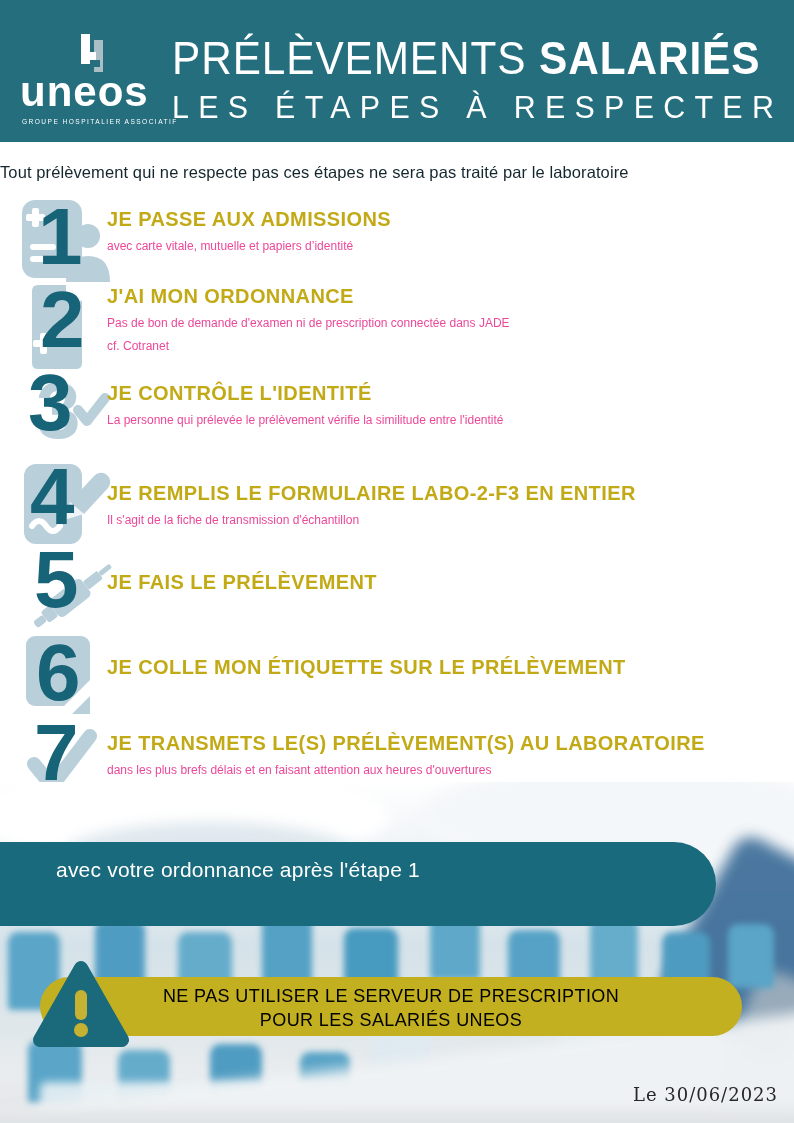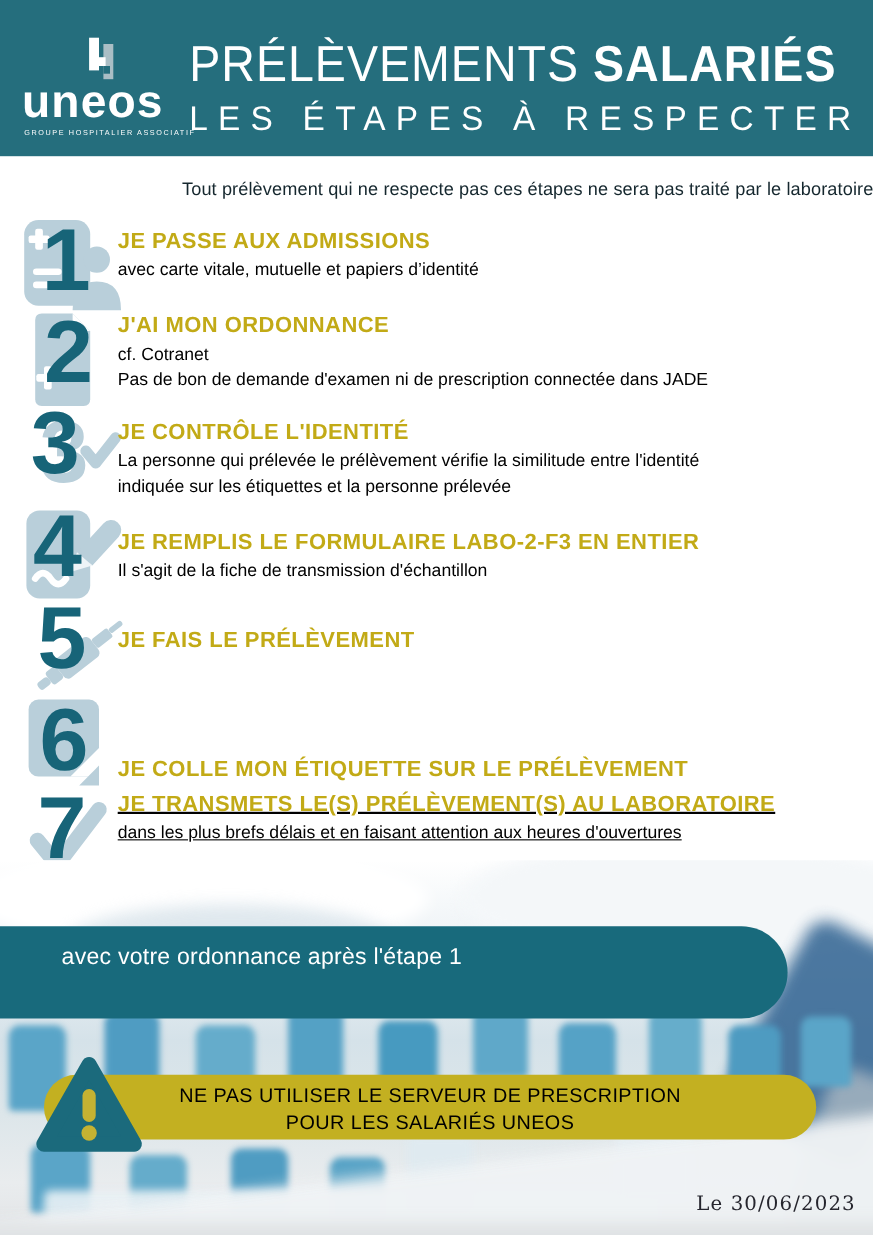--- a/index.html
+++ b/index.html
@@ -11,32 +11,32 @@
   .logo{position:absolute;left:20px;top:30px;width:150px;}
   .logo-mark{position:absolute;left:58px;top:4px;width:34px;height:44px;}
   .logo-word{position:absolute;left:0;top:40px;font-size:42px;font-weight:bold;letter-spacing:1px;line-height:44px;}
   .logo-tagline{position:absolute;left:2px;top:88px;font-size:6.6px;letter-spacing:1.45px;white-space:nowrap;}
   .title{position:absolute;left:172px;top:33px;width:610px;}
   .title-l1{font-size:46px;line-height:50px;white-space:nowrap;transform:scaleX(.92);transform-origin:left;letter-spacing:1px;}
   .title-l1 .bold{font-weight:bold;}
   .title-l2{margin-top:8px;font-size:31px;line-height:34px;letter-spacing:9.5px;white-space:nowrap;transform:scaleX(.98);transform-origin:left;}
 
   
-  .intro{position:absolute;left:0;top:163px;width:794px;text-align:right;font-size:16.5px;color:#15272e;letter-spacing:.1px;}
+  .intro{position:absolute;left:0;top:163px;width:794px;text-align:left;font-size:16.5px;color:#15272e;letter-spacing:.1px;}
 
   
   .step{position:absolute;left:0;width:794px;}
   .step-icon{position:absolute;left:20px;top:0;width:96px;height:96px;}
   .step-icon svg{position:absolute;left:0;top:0;}
   .num{position:absolute;font-weight:bold;font-size:80px;line-height:78px;color:#176478;}
   .num-shadow{color:#b9cfda;z-index:0;}
   .num-main{z-index:2;}
   .step-text{position:absolute;left:107px;right:16px;}
   .step-heading{font-size:20px;font-weight:bold;color:#c2aa16;letter-spacing:.4px;margin:0 0 4px 0;}
-  .step-body{font-size:16px;color:#000000;line-height:22.5px;}
+  .step-body{font-size:12px;color:#ec4899;line-height:22.5px;}
   .step-body span{display:block;}
 
   
   .photo{position:absolute;left:0;top:782px;width:794px;height:341px;overflow:hidden;
          background:linear-gradient(180deg,#ffffff 0%,#f5f8fa 12%,#e7eef2 30%,#d5e2e9 48%,#dde6ea 68%,#e9ecee 86%,#e2e4e6 100%);}
   .blur{position:absolute;filter:blur(7px);}
   .cap{position:absolute;border-radius:10px 10px 4px 4px;filter:blur(3px);}
   .glass{position:absolute;border-radius:6px;filter:blur(4px);}
 
   
@@ -104,39 +104,38 @@
         <path d="M12 10 q0 -6 6 -6 h28 l16 16 v62 q0 6 -6 6 h-38 q-6 0 -6 -6 Z" fill="#b9cfda"></path>
         <path d="M46 4 L62 20 L46 20 Z" fill="#ffffff"></path>
         <rect x="20" y="52" width="7" height="21" rx="2" fill="#ffffff"></rect>
         <rect x="13" y="59" width="21" height="7" rx="2" fill="#ffffff"></rect>
       </svg>
       <span class="num num-main" style="left:20px;top:0;">2</span>
     </div>
     <div class="step-text" style="top:4px;">
       <div class="step-heading">J'AI MON ORDONNANCE</div>
       <div class="step-body">
+          <span>Pas de bon de demande d'examen ni de prescription connectée dans JADE</span>
           <span>cf. Cotranet</span>
-          <span>Pas de bon de demande d'examen ni de prescription connectée dans JADE</span>
         </div>
     </div>
   </div>
 
   <div class="step" style="top:362px;">
     <div class="step-icon">
       <svg width="96" height="96" viewBox="0 0 96 96">
         <path d="M58 48 l9 11 l18 -23" stroke="#b9cfda" stroke-width="10" fill="none" stroke-linecap="round" stroke-linejoin="round"></path>
       </svg>
       <span class="num num-shadow" style="left:16px;top:10px;position:absolute;font-weight:bold;font-size:80px;line-height:78px;">3</span>
       <span class="num num-main" style="left:8px;top:2px;">3</span>
     </div>
     <div class="step-text" style="top:20px;">
       <div class="step-heading">JE CONTRÔLE L'IDENTITÉ</div>
       <div class="step-body">
           <span>La personne qui prélevée le prélèvement vérifie la similitude entre l'identité</span>
-          <span>indiquée sur les étiquettes et la personne prélevée</span>
         </div>
     </div>
   </div>
 
   <div class="step" style="top:458px;">
     <div class="step-icon">
       <svg width="96" height="96" viewBox="0 0 96 96">
         <rect x="4" y="6" width="58" height="80" rx="12" fill="#b9cfda"></rect>
         <path d="M50 44 L74 18 a9 9 0 0 1 14 12 L64 56 Z" fill="#b9cfda"></path>
         <path d="M44 62 L50 44 L64 56 Z" fill="#eef4f7"></path>
@@ -172,33 +171,33 @@
 
   <div class="step" style="top:634px;">
     <div class="step-icon">
       <svg width="96" height="96" viewBox="0 0 96 96">
         <rect x="6" y="2" width="64" height="70" rx="9" fill="#b9cfda"></rect>
         <path d="M70 72 L44 72 L70 46 Z" fill="#ffffff"></path>
         <path d="M52 80 L70 62 L70 80 Z" fill="#b9cfda"></path>
       </svg>
       <span class="num num-main" style="left:16px;top:0;">6</span>
     </div>
-    <div class="step-text" style="top:22px;margin-top:32px;">
+    <div class="step-text" style="top:22px;">
       <div class="step-heading">JE COLLE MON ÉTIQUETTE SUR LE PRÉLÈVEMENT</div>
     </div>
   </div>
 
   <div class="step" style="top:716px;">
     <div class="step-icon">
       <svg width="110" height="110" viewBox="0 0 110 110">
         <path d="M14 48 l18 22 l38 -50" stroke="#b9cfda" stroke-width="14" fill="none" stroke-linecap="round" stroke-linejoin="round"></path>
       </svg>
       <span class="num num-main" style="left:14px;top:-2px;">7</span>
     </div>
-    <div class="step-text" style="top:4px;text-decoration:underline;">
+    <div class="step-text" style="top:16px;">
       <div class="step-heading">JE TRANSMETS LE(S) PRÉLÈVEMENT(S) AU LABORATOIRE</div>
       <div class="step-body">
           <span>dans les plus brefs délais et en faisant attention aux heures d'ouvertures</span>
         </div>
     </div>
   </div>
 
   <div class="photo">
     <div class="blur" style="left:-30px;top:-10px;width:420px;height:90px;background:#ffffff;border-radius:50%;"></div>
     <div class="blur" style="left:420px;top:-20px;width:420px;height:110px;background:#f4f7f9;border-radius:50%;"></div>

